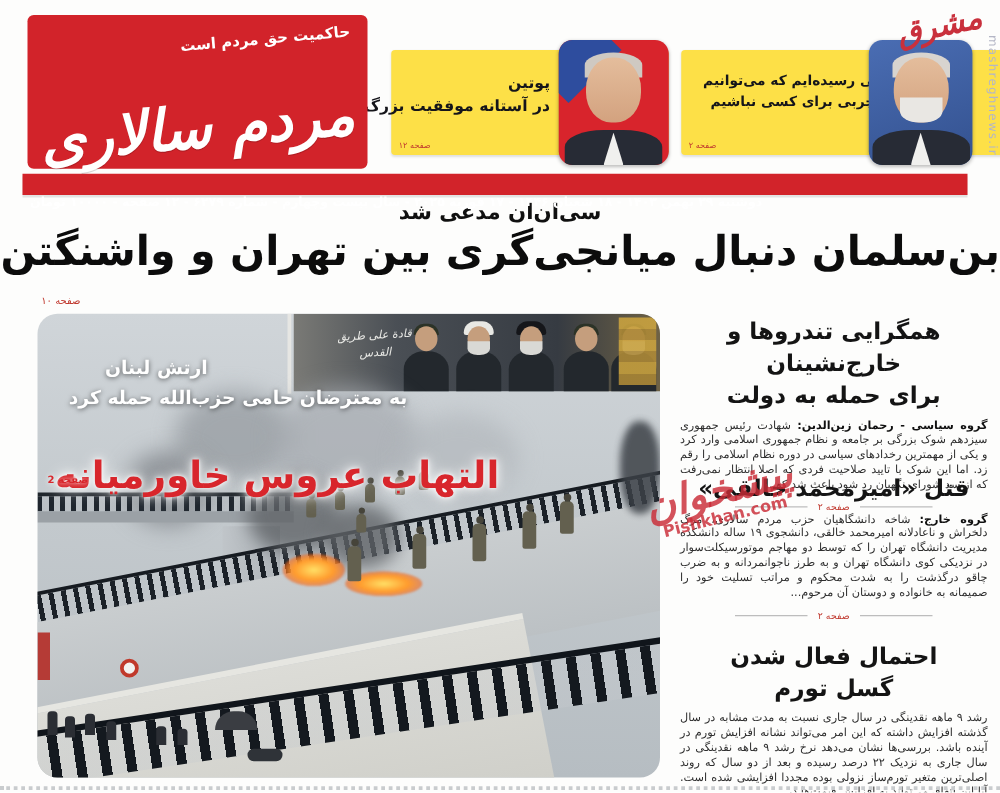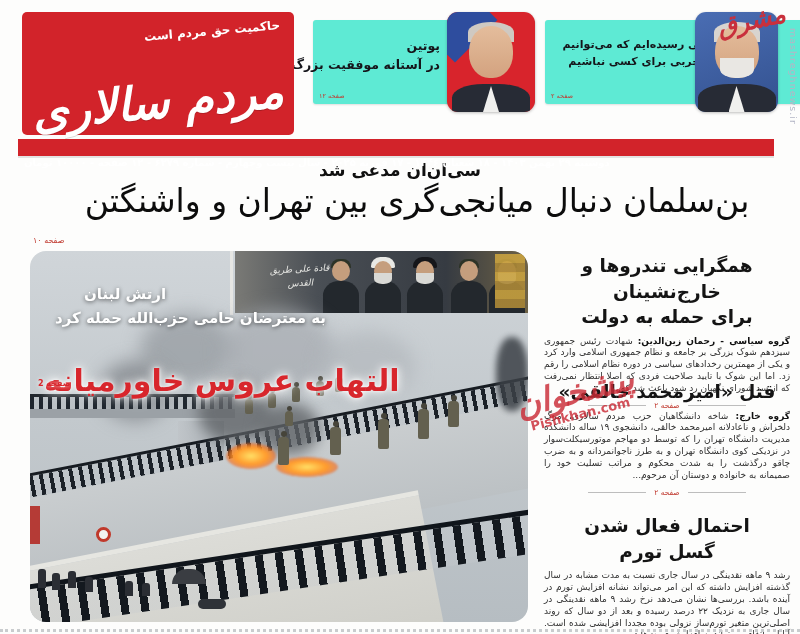--- a/index.html
+++ b/index.html
@@ -10,21 +10,21 @@
   
   .masthead { position:absolute; left:22px; top:12px; width:272px; height:123px;
     background:#d2232a; border-radius:5px; color:#fff; overflow:visible; z-index:3; }
   .masthead-tagline { position:absolute; top:12px; right:14px; font-size:12px; font-weight:bold;
     transform:rotate(-5deg); direction:rtl; }
   .masthead-title { position:absolute; bottom:6px; left:0; right:0; text-align:center;
     font-size:46px; font-weight:bold; font-style:italic; transform:rotate(-5deg);
     direction:rtl; white-space:nowrap; text-shadow:0 1px 0 rgba(0,0,0,0.15); }
 
   
-  .teaser { position:absolute; top:20px; height:84px; background:#5eead4; border-radius:3px;
+  .teaser { position:absolute; top:40px; height:84px; background:#fde047; border-radius:3px;
     box-shadow:0 1px 2px rgba(0,0,0,0.12); direction:rtl; z-index:2; }
   .teaser-putin { left:313px; width:222px; }
   .teaser-zarif { left:545px; width:275px; }
   .teaser-text { position:absolute; top:16px; right:95px; left:6px; text-align:right;
     font-weight:bold; color:#15151a; line-height:1.55; white-space:nowrap; }
   .teaser-putin .teaser-text { font-size:12.5px; }
   .teaser-zarif .teaser-text { font-size:11px; right:90px; }
   .teaser-page { position:absolute; left:6px; bottom:4px; font-size:6.5px; color:#c0392f; direction:rtl; }
   .teaser-photo { position:absolute; top:-8px; width:88px; height:100px; border-radius:11px;
     overflow:hidden; box-shadow:0 1px 3px rgba(0,0,0,0.25); }
@@ -53,21 +53,21 @@
   
   .date-strip { position:absolute; left:18px; top:139px; width:756px; height:17px;
     background:#d2232a; box-shadow:0 2px 0 rgba(0,0,0,0.10); z-index:2; }
   .date-strip span { position:absolute; left:6px; top:18px; font-size:10px; font-weight:bold;
     color:#ffffff; direction:rtl; white-space:nowrap;text-align:center; }
 
   
   .lead-kicker { position:absolute; left:0; right:0; top:160px; text-align:center;
     font-size:17px; font-weight:bold; color:#101010; direction:rtl; }
   .lead-headline { position:absolute; left:0; right:0; top:181px; text-align:center;
-    font-size:33px; font-weight:normal; color:#0c0c0c; direction:rtl; white-space:nowrap;padding-left:34px; }
+    font-size:33px; font-weight:bold; color:#0c0c0c; direction:rtl; white-space:nowrap;padding-left:34px; }
   .lead-page { position:absolute; left:33px; top:236px; font-size:8px; color:#c0392f; direction:rtl; }
 
   
   .lead-photo { position:absolute; left:30px; top:251px; width:498px; height:371px;
     border-radius:16px; overflow:hidden; background:linear-gradient(180deg,#d0d5d9 0%,#c3c9cd 45%,#b6bdc2 100%); }
   .billboard { position:absolute; left:205px; top:0; width:293px; height:62px;
     background:linear-gradient(90deg,#7a7a76 0%,#4a4f55 28%,#363b42 72%,#6e6246 100%); }
   .billboard-text { position:absolute; left:22px; top:12px; width:86px; color:#f2f2ee;
     font-size:9px; font-style:italic; direction:rtl; text-align:center; line-height:1.5;
     transform:rotate(-3deg); opacity:.95; }

